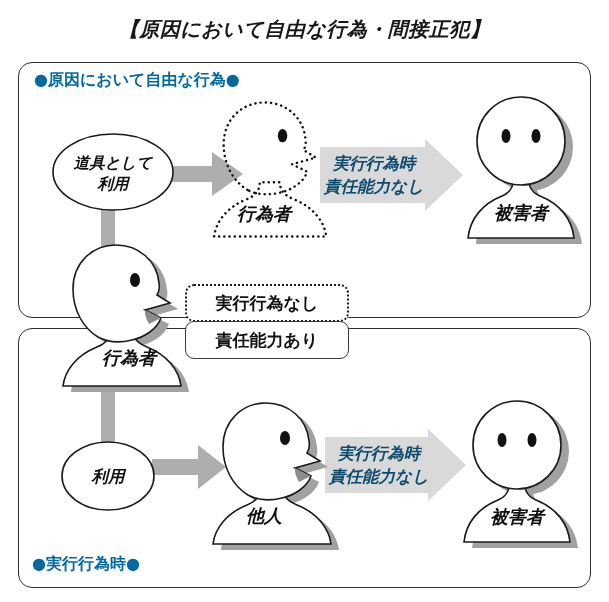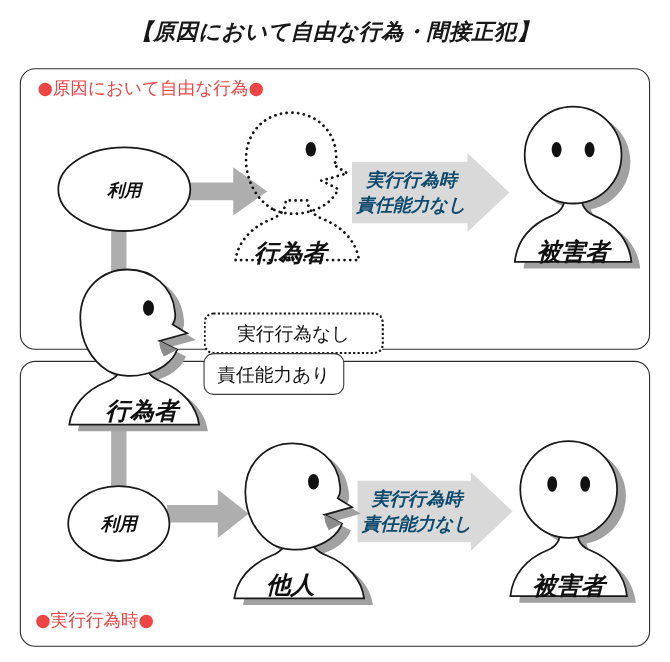--- a/index.html
+++ b/index.html
@@ -6,32 +6,32 @@
   #stage{
     position:relative;width:609px;height:602px;background:#fff;overflow:hidden;
     font-family:"DejaVu Sans","Liberation Sans",sans-serif;color:#111;
   }
   .abs{position:absolute;}
   .ctr{transform:translate(-50%,-50%);text-align:center;white-space:nowrap;font-style:italic;}
   #title{left:50%;top:29px;font-size:20px;font-weight:bold;letter-spacing:0.5px;color:#181818;}
   .panel{border:1.5px solid #2e2e2e;border-radius:14px;background:transparent;box-sizing:border-box;}
   #panel-top{left:18px;top:62px;width:573px;height:256px;}
   #panel-bottom{left:18px;top:328px;width:573px;height:260px;}
-  .panel-label{font-size:16px;font-weight:normal;color:#ef4444;}
+  .panel-label{font-size:16px;font-weight:bold;color:#0369a1;}
   #label-top{left:34px;top:70px;}
   #label-bottom{left:32px;top:554px;}
   svg{position:absolute;left:0;top:0;}
   .shape{fill:#ffffff;stroke:#1a1a1a;stroke-width:1.6px;}
   .dotted{fill:none;stroke:#111;stroke-width:2.6px;stroke-dasharray:0.1 5.4;stroke-linecap:round;}
-  .fig-label{font-size:22px;font-weight:600;color:#101010;margin-top:16px;}
+  .fig-label{font-size:18px;font-weight:600;color:#101010;}
   .ellipse-text{font-size:15.5px;font-weight:600;line-height:21px;color:#101010;}
   .arrow-text{font-size:16.5px;font-weight:bold;line-height:23px;color:#0c4a6e;}
-  .mid-box{box-sizing:border-box;background:#fff;border-radius:9px;display:flex;align-items:center;justify-content:center;font-size:17px;font-weight:normal;color:#101010;}
+  .mid-box{box-sizing:border-box;background:#fff;border-radius:9px;display:flex;align-items:center;justify-content:center;font-size:17px;font-weight:bold;color:#101010;}
   #box-dotted{left:185px;top:284px;width:164px;height:38px;border:2px dotted #1b1b1b;}
-  #box-solid{left:185px;top:321px;width:128px;height:38px;border:1.5px solid #3a3a3a;}
+  #box-solid{left:185px;top:321px;width:164px;height:38px;border:1.5px solid #3a3a3a;}
 </style>
 </head>
 <body>
 
 <div id="stage">
 
   <div id="title" class="abs ctr">【原因において自由な行為・間接正犯】</div>
 
   <div id="panel-top" class="abs panel"></div>
   <div id="panel-bottom" class="abs panel"></div>
@@ -107,20 +107,21 @@
   </svg>
 
   <div id="box-dotted" class="abs mid-box">
     <span>実行行為なし</span>
   </div>
   <div id="box-solid" class="abs mid-box">
     <span>責任能力あり</span>
   </div>
 
   <div class="abs ctr ellipse-text" style="left:113px;top:174px;">
+    <div>道具として</div>
     <div>利用</div>
   </div>
   <div class="abs ctr ellipse-text" style="left:108px;top:476px;font-size:16.5px;">利用</div>
 
   <div class="abs ctr arrow-text" style="left:374px;top:175px;">
     <div>実行行為時</div>
     <div>責任能力なし</div>
   </div>
   <div class="abs ctr arrow-text" style="left:379px;top:465px;">
     <div>実行行為時</div>

